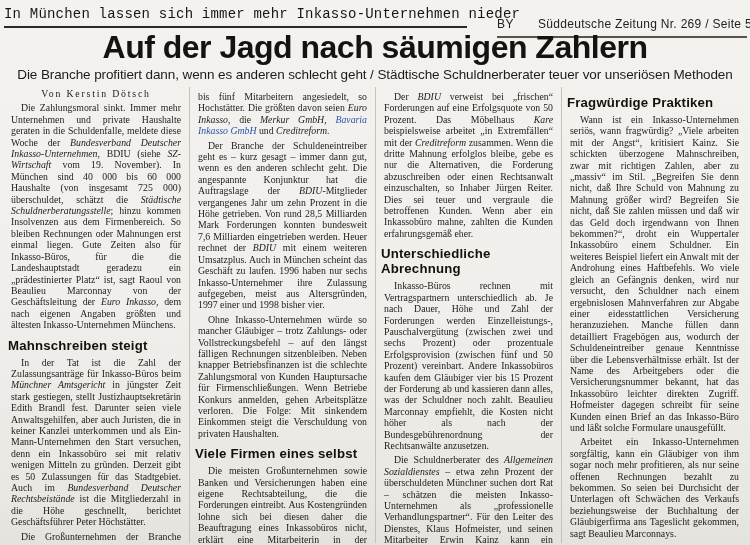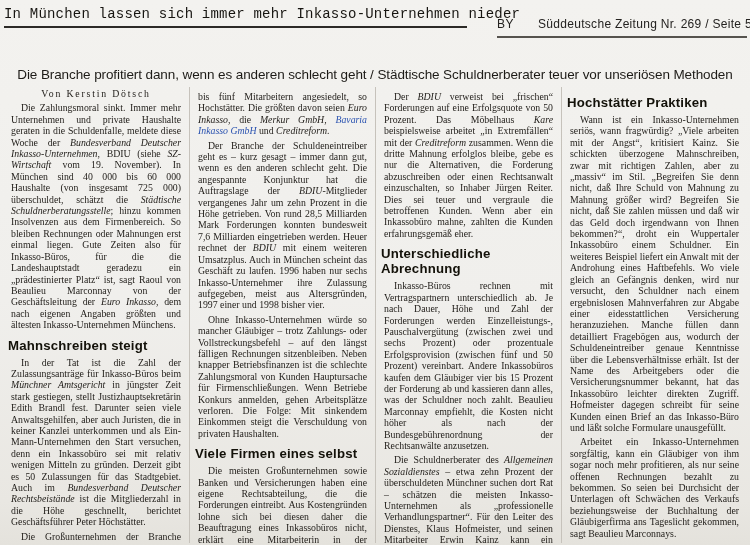--- a/index.html
+++ b/index.html
@@ -71,20 +71,21 @@
 </style>
 </head>
 <body>
 
 <div class="page">
   <div class="kicker">In München lassen sich immer mehr Inkasso-Unternehmen nieder</div>
   <div class="masthead">
     <span class="edition">BY</span>
     <span class="mast-title">Süddeutsche Zeitung Nr. 269 / Seite 59</span>
   </div>
+  <h1 class="headline">Auf der Jagd nach säumigen Zahlern</h1>
   <div class="subhead">Die Branche profitiert dann, wenn es anderen schlecht geht / Städtische Schuldnerberater teuer vor unseriösen Methoden</div>
   <div class="columns">
     <div class="col">
         <p class="byline"><span>Von Kerstin Dötsch</span></p>
         <p class="indent"><span>Die Zahlungsmoral sinkt. Immer mehr Unternehmen und private Haushalte geraten in die Schuldenfalle, meldete diese Woche der </span><span class="it">Bundesverband Deutscher Inkasso-Unternehmen</span><span>, BDIU (siehe </span><span class="it">SZ-Wirtschaft</span><span> vom 19. November). In München sind 40&nbsp;000 bis 60&nbsp;000 Haushalte (von insgesamt 725&nbsp;000) überschuldet, schätzt die </span><span class="it">Städtische Schuldnerberatungsstelle</span><span>; hinzu kommen Insolvenzen aus dem Firmenbereich. So bleiben Rechnungen oder Mahnungen erst einmal liegen. Gute Zeiten also für Inkasso-Büros, für die die Landeshauptstadt geradezu ein „prädestinierter Platz“ ist, sagt Raoul von Beaulieu Marconnay von der Geschäftsleitung der </span><span class="it">Euro Inkasso</span><span>, dem nach eigenen Angaben größten und ältesten Inkasso-Unternehmen Münchens.</span></p>
         <h2 class="crosshead"><span>Mahnschreiben steigt</span></h2>
         <p class="indent"><span>In der Tat ist die Zahl der Zulassungsanträge für Inkasso-Büros beim </span><span class="it">Münchner Amtsgericht</span><span> in jüngster Zeit stark gestiegen, stellt Justizhauptsekretärin Edith Brandl fest. Darunter seien viele Anwaltsgehilfen, aber auch Juristen, die in keiner Kanzlei unterkommen und als Ein-Mann-Unternehmen den Start versuchen, denn ein Inkassobüro sei mit relativ wenigen Mitteln zu gründen. Derzeit gibt es 50 Zulassungen für das Stadtgebiet. Auch im </span><span class="it">Bundesverband Deutscher Rechtsbeistände</span><span> ist die Mitgliederzahl in die Höhe geschnellt, berichtet Geschäftsführer Peter Höchstätter.</span></p>
         <p class="indent"><span>Die Großunternehmen der Branche haben ihren Sitz jedoch in Norddeutschland; das größte, der </span><span class="it">Deutsche Inkassodienst</span><span>, arbeitet von Hamburg aus. In München hätten sich eher mittelständische Firmen mit 20 bis 30 Angestellten und vor allem viele kleine Büros mit ein</span></p>
       </div>
     <div class="col">
@@ -94,18 +95,18 @@
         <h2 class="crosshead"><span>Viele Firmen eines selbst</span></h2>
         <p class="indent"><span>Die meisten Großunternehmen sowie Banken und Versicherungen haben eine eigene Rechtsabteilung, die die Forderungen eintreibt. Aus Kostengründen lohne sich bei diesen daher die Beauftragung eines Inkassobüros nicht, erklärt eine Mitarbeiterin in der Rechtsabteilung einer Elektro-Großhandelsfirma. Im Gegensatz zum Inkasso-Unternehmen dürften sie auch gerichtliche Schritte einleiten. Aufwendige Recherchen zur Einziehung bereits titulierter Forderungen – die der-</span></p>
       </div>
     <div class="col">
         <p class="indent"><span>Der </span><span class="it">BDIU</span><span> verweist bei „frischen“ Forderungen auf eine Erfolgsquote von 50 Prozent. Das Möbelhaus </span><span class="it">Kare</span><span> beispielsweise arbeitet „in Extremfällen“ mit der </span><span class="it">Creditreform</span><span> zusammen. Wenn die dritte Mahnung erfolglos bleibe, gebe es nur die Alternativen, die Forderung abzuschreiben oder einen Rechtsanwalt einzuschalten, so Inhaber Jürgen Reiter. Dies sei teuer und vergraule die betroffenen Kunden. Wenn aber ein Inkassobüro mahne, zahlten die Kunden erfahrungsgemäß eher.</span></p>
         <h2 class="crosshead"><span>Unterschiedliche Abrechnung</span></h2>
         <p class="indent"><span>Inkasso-Büros rechnen mit Vertragspartnern unterschiedlich ab. Je nach Dauer, Höhe und Zahl der Forderungen werden Einzelleistungs-, Pauschalvergütung (zwischen zwei und sechs Prozent) oder prozentuale Erfolgsprovision (zwischen fünf und 50 Prozent) vereinbart. Andere Inkassobüros kaufen dem Gläubiger vier bis 15 Prozent der Forderung ab und kassieren dann alles, was der Schuldner noch zahlt. Beaulieu Marconnay empfiehlt, die Kosten nicht höher als nach der Bundesgebührenordnung der Rechtsanwälte anzusetzen.</span></p>
         <p class="indent"><span>Die Schuldnerberater des </span><span class="it">Allgemeinen Sozialdienstes</span><span> – etwa zehn Prozent der überschuldeten Münchner suchen dort Rat – schätzen die meisten Inkasso-Unternehmen als „professionelle Verhandlungspartner“. Für den Leiter des Dienstes, Klaus Hofmeister, und seinen Mitarbeiter Erwin Kainz kann ein Inkassobüro die Spannungen zwischen Gläubigern und Schuldnern ausgleichen helfen.</span></p>
       </div>
     <div class="col">
-        <h2 class="crosshead"><span>Hochstätter Praktiken</span></h2>
+        <h2 class="crosshead"><span>Fragwürdige Praktiken</span></h2>
         <p class="indent"><span>Wann ist ein Inkasso-Unternehmen seriös, wann fragwürdig? „Viele arbeiten mit der Angst“, kritisiert Kainz. Sie schickten überzogene Mahnschreiben, zwar mit richtigen Zahlen, aber zu „massiv“ im Stil. „Begreifen Sie denn nicht, daß Ihre Schuld von Mahnung zu Mahnung größer wird? Begreifen Sie nicht, daß Sie zahlen müssen und daß wir das Geld doch irgendwann von Ihnen bekommen?“, droht ein Wuppertaler Inkassobüro einem Schuldner. Ein weiteres Beispiel liefert ein Anwalt mit der Androhung eines Haftbefehls. Wo viele gleich an Gefängnis denken, wird nur versucht, den Schuldner nach einem ergebnislosen Mahnverfahren zur Abgabe einer eidesstattlichen Versicherung heranzuziehen. Manche füllen dann detailliert Fragebögen aus, wodurch der Schuldeneintreiber genaue Kenntnisse über die Lebensverhältnisse erhält. Ist der Name des Arbeitgebers oder die Versicherungsnummer bekannt, hat das Inkassobüro leichter direkten Zugriff. Hofmeister dagegen schreibt für seine Kunden einen Brief an das Inkasso-Büro und läßt solche Formulare unausgefüllt.</span></p>
         <p class="indent"><span>Arbeitet ein Inkasso-Unternehmen sorgfältig, kann ein Gläubiger von ihm sogar noch mehr profitieren, als nur seine offenen Rechnungen bezahlt zu bekommen. So seien bei Durchsicht der Unterlagen oft Schwächen des Verkaufs beziehungsweise der Buchhaltung der Gläubigerfirma ans Tageslicht gekommen, sagt Beaulieu Marconnays.</span></p>
       </div>
   </div>
 </div>
 
 </body></html>

